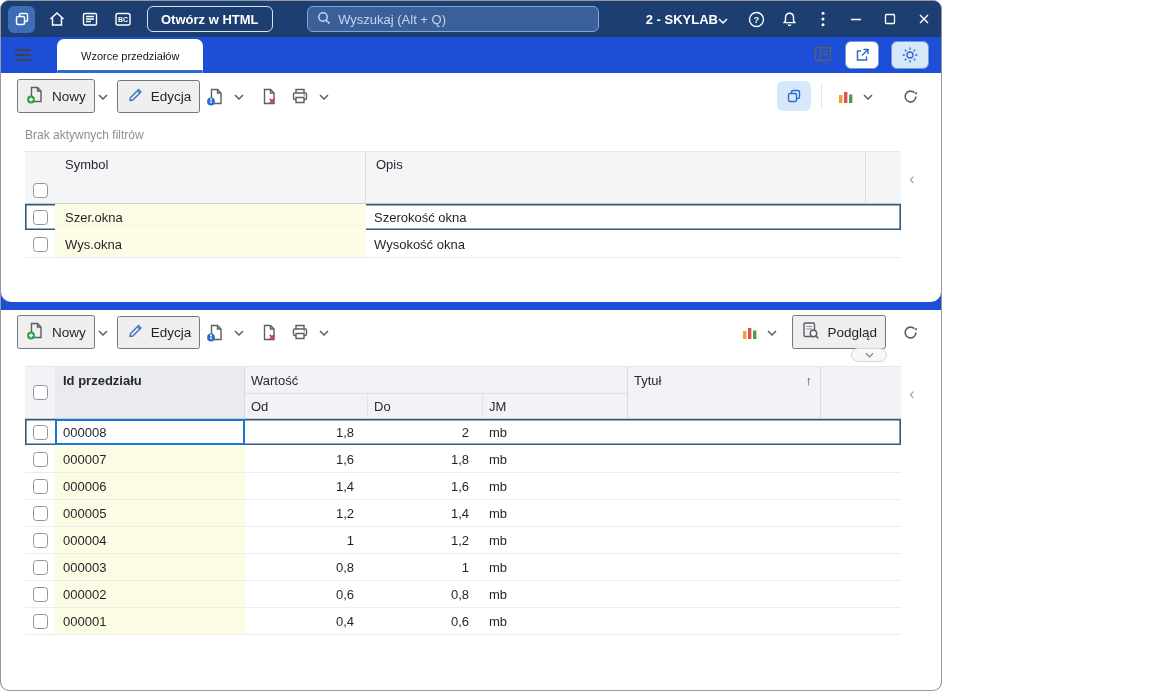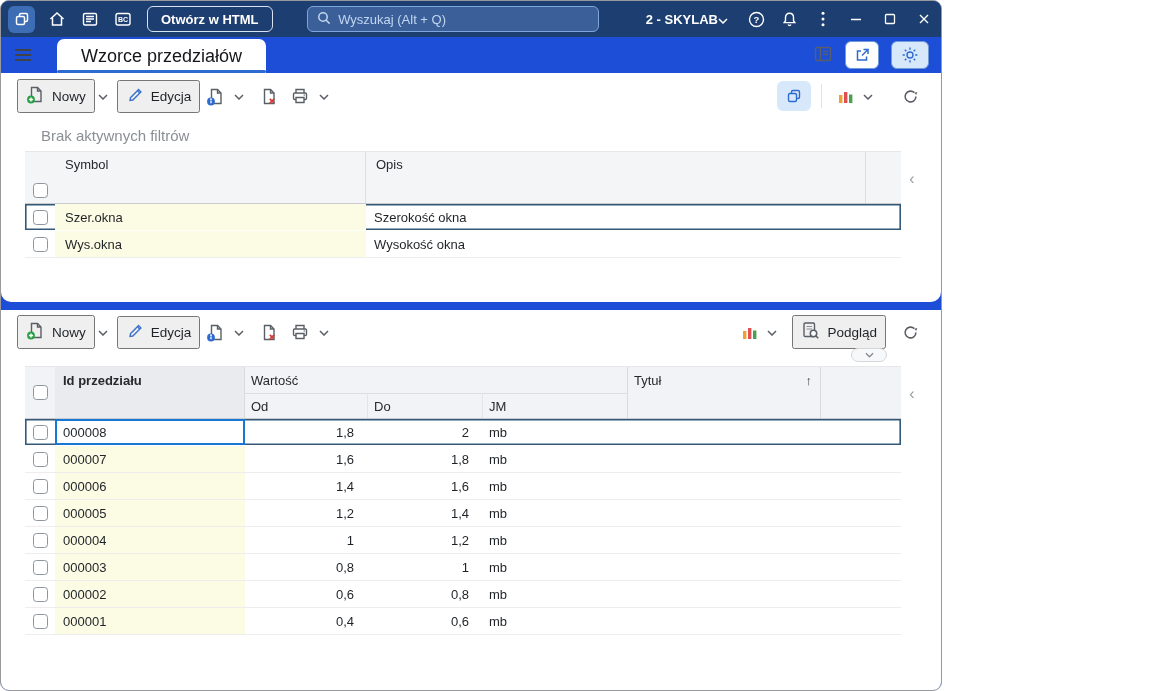--- a/index.html
+++ b/index.html
@@ -21,21 +21,21 @@
   .search input::placeholder{color:#c3d6f1;opacity:1}
   .company{display:flex;align-items:center;color:#fff;font-weight:700;font-size:13px;padding:0 12px;height:36px}
   .win-btn{width:34px;height:36px;display:flex;align-items:center;justify-content:center}
 
   
   .tabstrip{height:36px;display:flex;align-items:flex-end;position:relative;flex:none}
   .burger,.draghandle{height:36px;display:flex;align-items:center;justify-content:center;align-self:center}
   .burger{width:44px}
   .draghandle{width:30px}
   .tab{height:34px;background:#fff;border-radius:7px 7px 0 0;display:flex;align-items:center;
-       padding:6px 24px;position:relative;margin-left:12px;font-size:18px;color:#14161a}
+       padding:6px 24px;position:relative;margin-left:12px;font-size:11px;color:#14161a}
   .tab::after{content:"";position:absolute;left:0;right:0;bottom:0;height:3px;background:#2e6bd0;border-radius:2px}
   .tabstrip2 .tab{margin-left:16px}
   .strip-right{position:absolute;right:12px;top:0;height:36px;display:flex;align-items:center;gap:12px}
   .boxbtn{width:34px;height:28px;border:1px solid #6f9bd9;border-radius:6px;display:flex;align-items:center;justify-content:center;background:#fff}
   .boxbtn.active{width:38px;background:#d8e8fb}
 
   
   .panel1{background:#fff;border-radius:0 0 10px 10px;height:229px;flex:none}
   .gap8{height:8px;flex:none}
   .panel2{background:#fff;flex:1;position:relative;overflow:hidden}
@@ -43,21 +43,21 @@
   
   .tbar{height:46px;display:flex;align-items:center;padding:0 16px}
   .t2bar{height:44px}
   .tbtn{display:flex;align-items:center;gap:7px;padding:4px 7px;font-size:13.5px;color:#1f2328}
   .ibtn{display:flex;align-items:center;justify-content:center;padding:4px 6px}
   .chev{padding:4px 3px 2px;margin-right:6px;display:flex;align-items:center}
   .vsep{width:1px;height:24px;background:#e2e3e5;margin:0 10px}
   .cards-btn{width:34px;height:30px;border-radius:6px;background:#d8e8fb;display:flex;align-items:center;justify-content:center}
   .tb-rightgrp{margin-left:auto;display:flex;align-items:center}
 
-  .filter{margin:4px 0 0 40px;height:24px;display:flex;align-items:center;color:#8b8f94;font-size:15px}
+  .filter{margin:4px 0 0 24px;height:24px;display:flex;align-items:center;color:#8b8f94;font-size:12px}
 
   
   .tablewrap{display:flex;margin:4px 18px 0 24px}
   .tgrid{flex:1;min-width:0}
   .rail{width:22px;display:flex;justify-content:center;align-items:flex-start;padding-top:20px;color:#9aa0a6;font-size:16px;line-height:1}
 
   .g1{display:grid;grid-template-columns:30px 311px 1fr 35px}
   .g2{display:grid;grid-template-columns:30px 190px 123px 115px 145px 1fr 80px}
 
   .cell{display:flex;align-items:center;overflow:hidden;white-space:nowrap}

